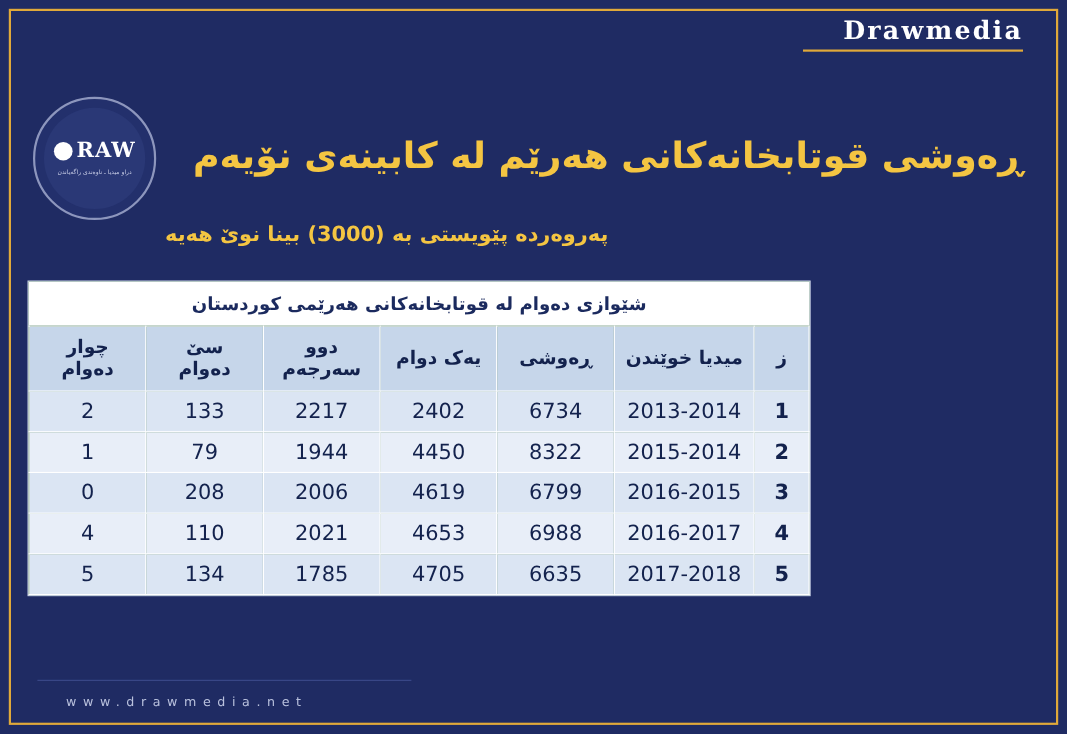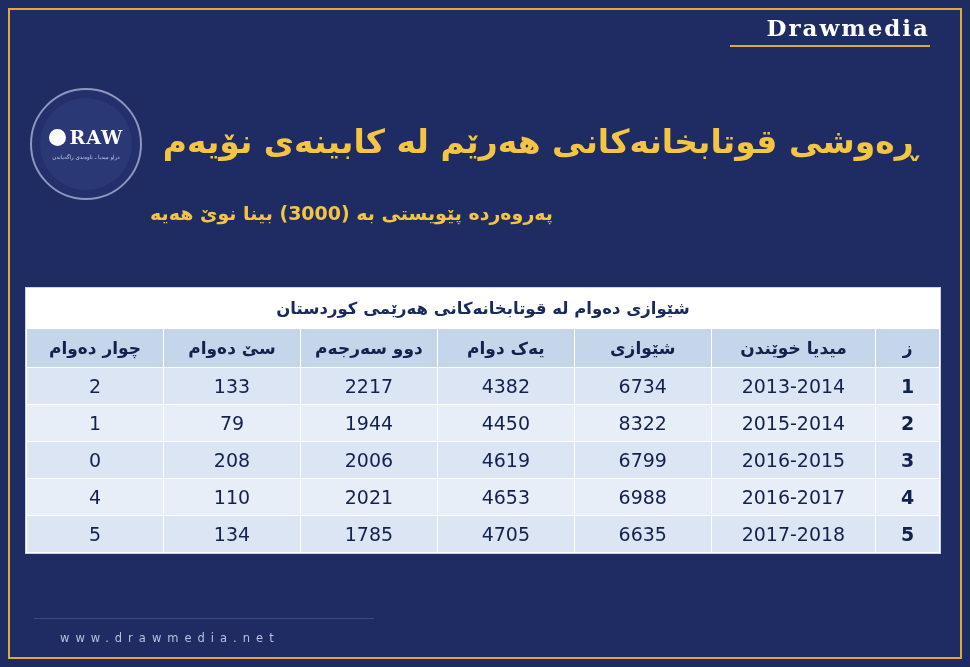--- a/index.html
+++ b/index.html
@@ -76,42 +76,40 @@
     font-size:5.5px;
     letter-spacing:.5px;
     text-align:center;
     line-height:1.5;
     max-width:86px;
   }
   
   .title{
     position:absolute;
     top:96px;left:150px;right:40px;
-    text-align:center;
     color:#f4c542;
     font-size:33px;
     font-weight:bold;
     line-height:1.45;
   }
   .subtitle{
     position:absolute;
     top:186px;left:150px;right:40px;
     text-align:left;
     color:#f4c542;
     font-size:19px;
     font-weight:bold;
   }
   
   .table-wrap{
     position:absolute;
     left:26px;top:256px;
-    width:914px;
+    width:710px;
     background:#14532d;
     box-shadow:0 0 0 1px #c9d2e6;
-    margin-top:32px;
   }
   table{
     border-collapse:collapse;
     width:100%;
     table-layout:fixed;
   }
   caption.tbl-caption{
     caption-side:top;
     background:#ffffff;
     color:#1b2a5e;
@@ -192,33 +190,33 @@
         <col class="c-num">
         <col class="c-num">
         <col class="c-num">
         <col class="c-num">
         <col class="c-num">
     </colgroup>
     <thead>
       <tr>
         <th>ز</th>
         <th>میدیا خوێندن</th>
-        <th>شێوازی</th>
+        <th>ڕەوشی</th>
         <th>یەک دوام</th>
         <th>دوو سەرجەم</th>
         <th>سێ دەوام</th>
         <th>چوار دەوام</th>
       </tr>
     </thead>
     <tbody>
       <tr>
         <td class="idx">1</td>
         <td>2013-2014</td>
         <td>6734</td>
-        <td>4382</td>
+        <td>2402</td>
         <td>2217</td>
         <td>133</td>
         <td>2</td>
       </tr>
       <tr>
         <td class="idx">2</td>
         <td>2015-2014</td>
         <td>8322</td>
         <td>4450</td>
         <td>1944</td>

